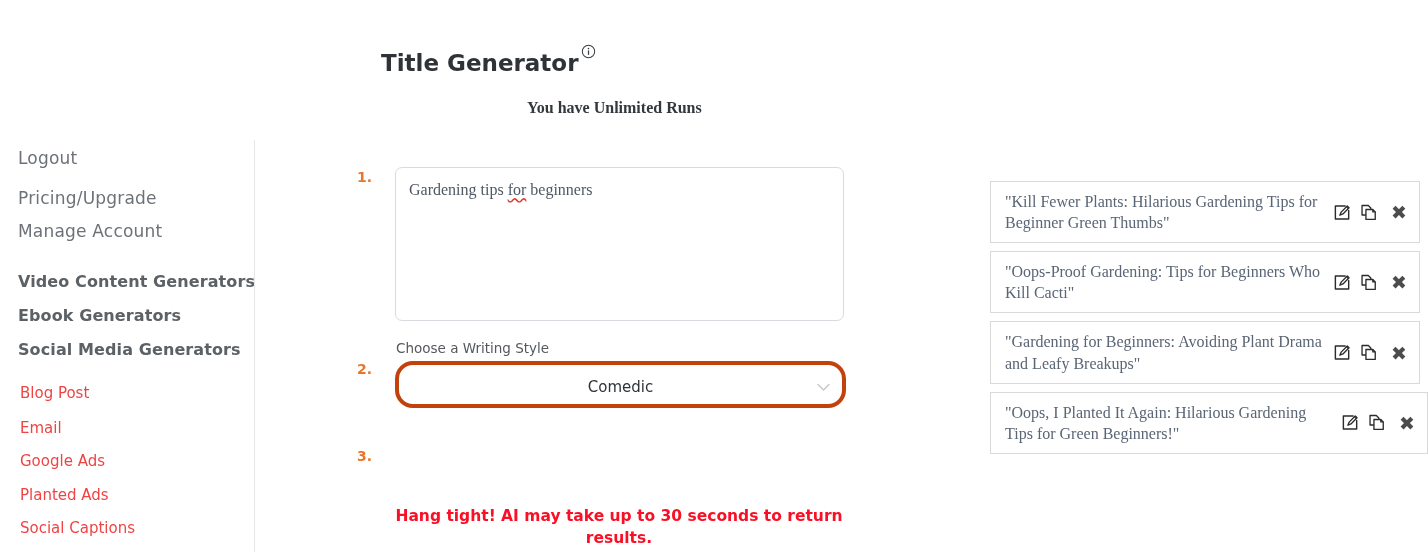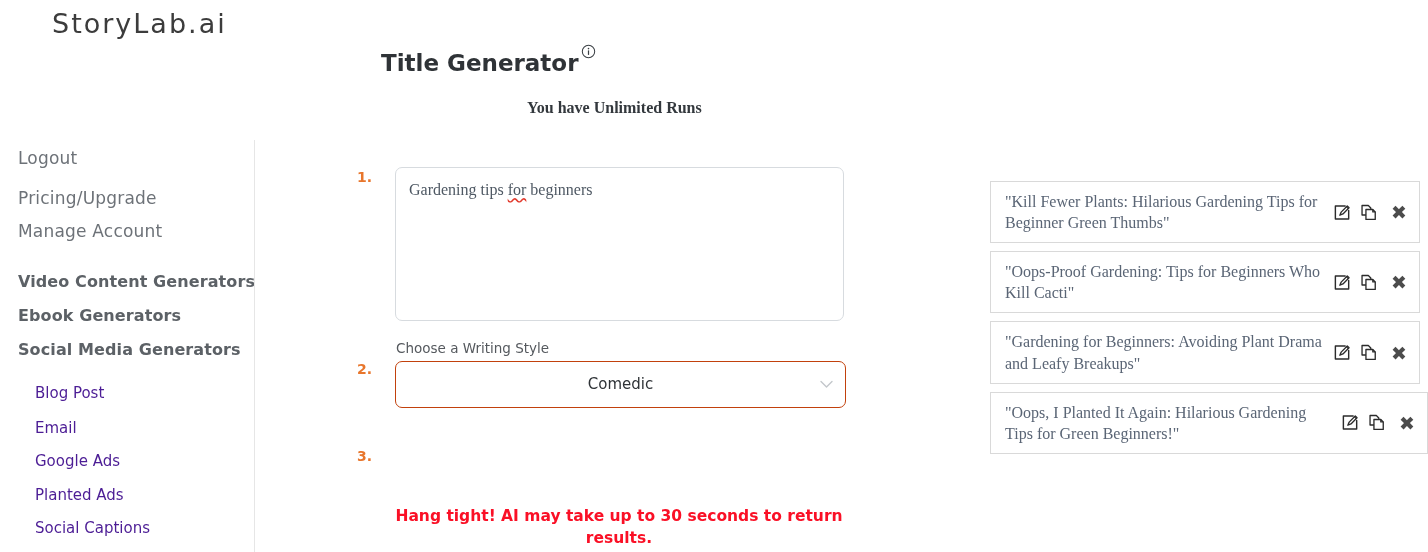--- a/index.html
+++ b/index.html
@@ -30,21 +30,21 @@
   .nav-link {
     position: absolute; left: 18px;
     font-family: "DejaVu Sans", sans-serif;
     color: #6d7278; white-space: nowrap; cursor: pointer;
   }
   .nav-top { font-size: 17px; font-weight: 400; letter-spacing: .2px; }
   .nav-group {
     font-size: 16px; font-weight: 700; color: #5c6166; letter-spacing: .1px;
   }
   .nav-sub {
-    left: 35px; font-size: 15px; font-weight: 400; color: #4c1d95;
+    left: 20px; font-size: 15px; font-weight: 400; color: #ef4444;
   }
 
   
   #page-title {
     position: absolute; left: 381px; top: 41px;
     font-family: "DejaVu Sans", sans-serif;
     font-size: 23px; font-weight: 600; color: #2f3337;
     white-space: nowrap;
   }
   #info-icon {
@@ -86,21 +86,21 @@
   }
   .misspell {
     text-decoration: underline wavy #e23b2e;
     text-decoration-skip-ink: none;
     text-underline-offset: 2px;
   }
 
   #style-select-wrap {
     position: absolute; left: 395px; top: 361px;
     width: 451px; height: 47px;
-    border: 1px solid #c2410c; border-radius: 7px; background: #fff;
+    border: 4px solid #c2410c; border-radius: 18px; background: #fff;
   }
   #style-select-value {
     position: absolute; left: 0; right: 0; top: 13px;
     text-align: center;
     font-family: "DejaVu Sans", sans-serif;
     font-size: 15px; color: #2f3337;
   }
   #style-chevron {
     position: absolute; right: 12px; top: 16px;
     color: #c3c7cb; font-size: 13px; line-height: 1;
@@ -153,21 +153,20 @@
     font-size: 19px; font-weight: 700; color: #4c4c4c;
     margin-left: 6px;
   }
 </style>
 </head>
 <body>
 
 <div id="app">
 
   <div id="sidebar">
-    <div id="logo">StoryLab.ai</div>
 
     <div class="nav-link nav-top" style="top:148px">Logout</div>
     <div class="nav-link nav-top" style="top:188px">Pricing/Upgrade</div>
     <div class="nav-link nav-top" style="top:221px">Manage Account</div>
 
     <div class="nav-link nav-group" style="top:272px">Video Content Generators</div>
     <div class="nav-link nav-group" style="top:306px">Ebook Generators</div>
     <div class="nav-link nav-group" style="top:340px">Social Media Generators</div>
 
     <div class="nav-link nav-sub" style="top:384px">Blog Post</div>

